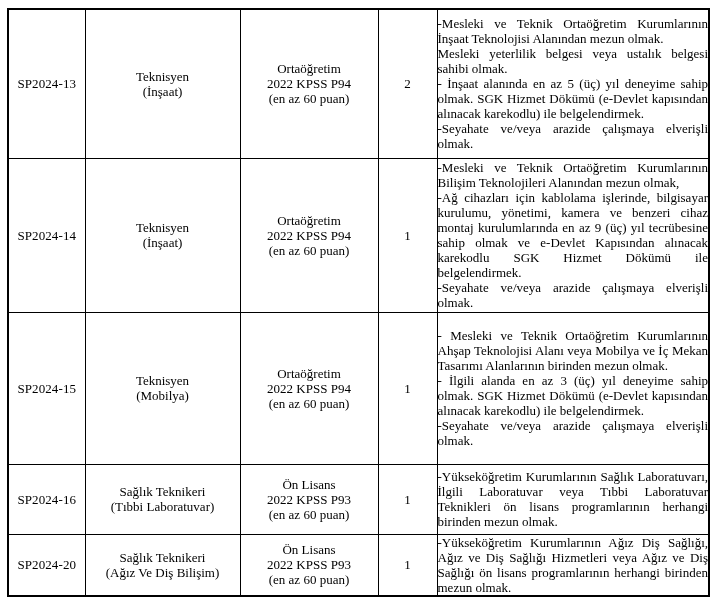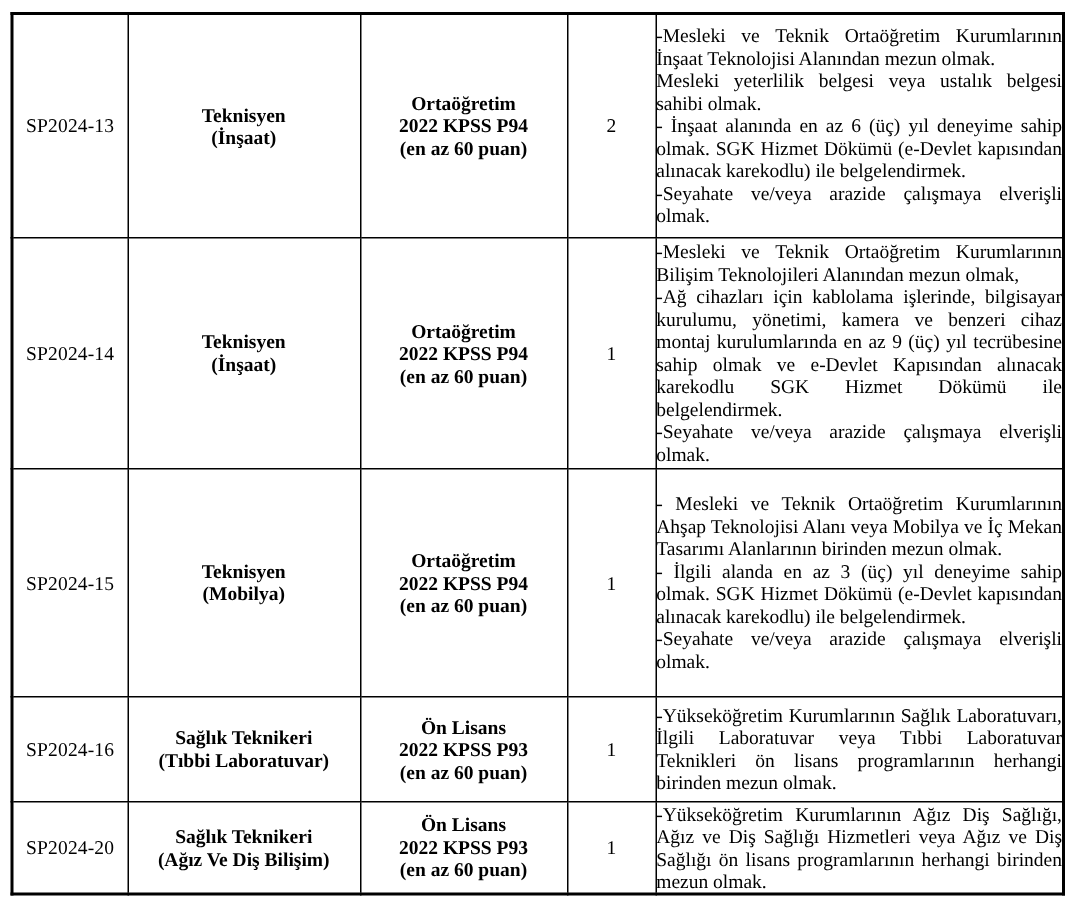--- a/index.html
+++ b/index.html
@@ -44,21 +44,21 @@
     text-align: left;
     padding: 2px 4px 2px 5px;
     margin-top: 29px;
   }
   td.cell-req p {
     margin: 0;
     text-align: justify;
     font-size: 13px;
     line-height: 15px;
   }
-  .line { display: block; font-weight: bold; }
+  .line { display: block; }
 </style>
 </head>
 <body>
 
 <table class="jobs">
   <colgroup>
     <col style="width:77px">
     <col style="width:155px">
     <col style="width:138px">
     <col style="width:59px">
@@ -74,21 +74,21 @@
       </td>
       <td class="cell-edu">
         <span class="line">Ortaöğretim</span>
         <span class="line">2022 KPSS P94</span>
         <span class="line">(en az 60 puan)</span>
       </td>
       <td class="cell-count">2</td>
       <td class="cell-req">
         <p>-Mesleki ve Teknik Ortaöğretim Kurumlarının İnşaat Teknolojisi Alanından mezun olmak.</p>
         <p>Mesleki yeterlilik belgesi veya ustalık belgesi sahibi olmak.</p>
-        <p>- İnşaat alanında en az 6 (üç) yıl deneyime sahip olmak. SGK Hizmet Dökümü (e-Devlet kapısından alınacak karekodlu) ile belgelendirmek.</p>
+        <p>- İnşaat alanında en az 5 (üç) yıl deneyime sahip olmak. SGK Hizmet Dökümü (e-Devlet kapısından alınacak karekodlu) ile belgelendirmek.</p>
         <p>-Seyahate ve/veya arazide çalışmaya elverişli olmak.</p>
       </td>
     </tr>
 
     <tr class="r1">
       <td class="cell-code">SP2024-14</td>
       <td class="cell-title">
         <span class="line">Teknisyen</span>
         <span class="line">(İnşaat)</span>
       </td>

